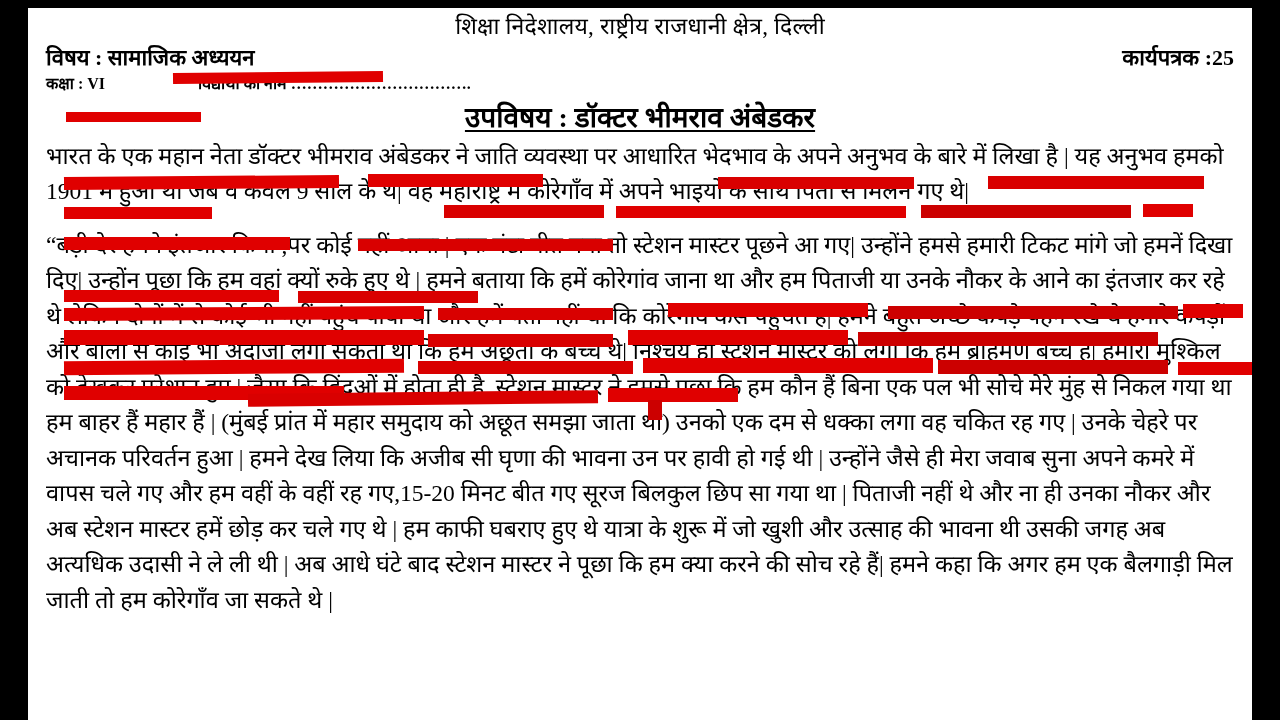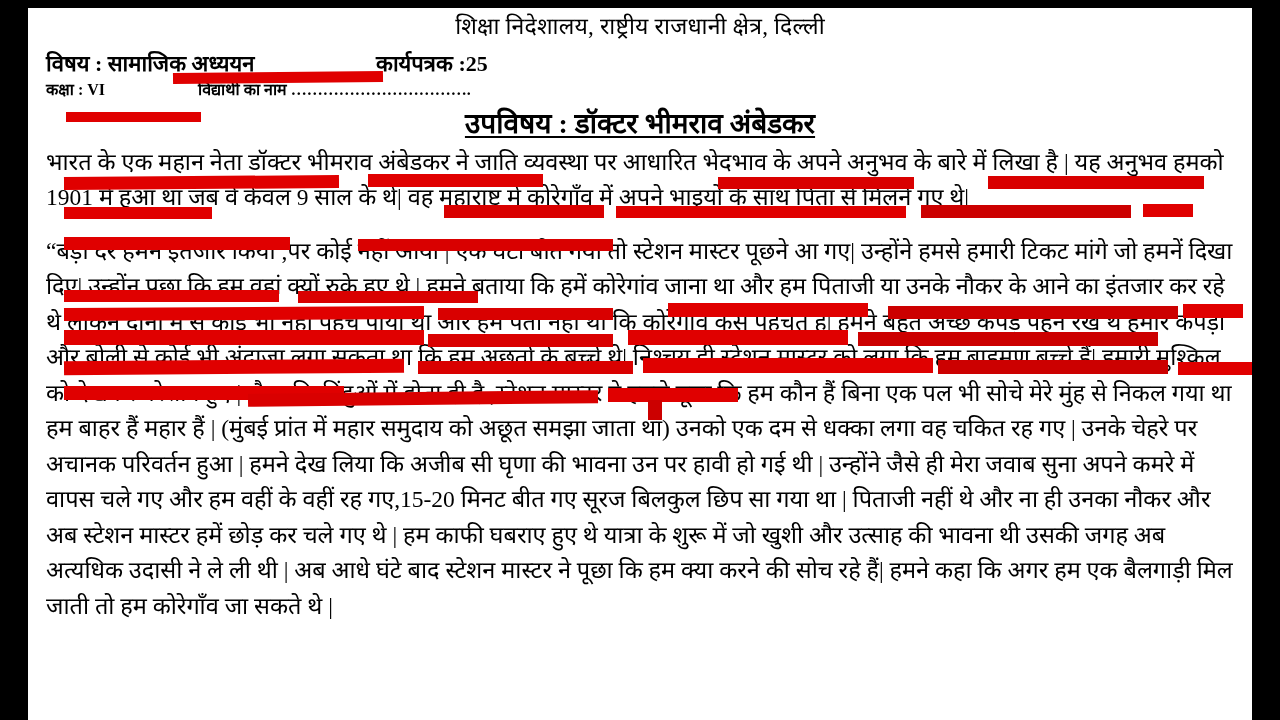--- a/index.html
+++ b/index.html
@@ -38,22 +38,22 @@
     margin: 0 0 4px 0;
   }
   .meta-row {
     display: flex;
     align-items: baseline;
     font-size: 22px;
     font-weight: bold;
     line-height: 1.3;
     margin: 0 0 1px 0;
   }
-  .meta-row .c1 { width: 330px; flex: 0 0 auto; margin-top: 6px; }
-  .meta-row .c2 { flex: 1 1 auto; text-align: left; }
+  .meta-row .c1 { width: 330px; flex: 0 0 auto; }
+  .meta-row .c2 { flex: 1 1 auto; text-align: right; }
   .meta-row .c3 { flex: 0 0 auto; text-align: right; }
   .meta-row2 { display: flex; align-items: center; font-size: 16px; font-weight: bold; line-height: 1.3; gap: 34px; }
   .meta-row2 .a { width: 118px; flex: 0 0 auto; }
   .meta-row2 .b { width: 505px; flex: 0 0 auto; }
   .meta-row2 .c { flex: 1 1 auto; }
   .sub-title {
     text-align: center;
     font-size: 28px;
     font-weight: bold;
     margin: 2px 0 4px 0;

